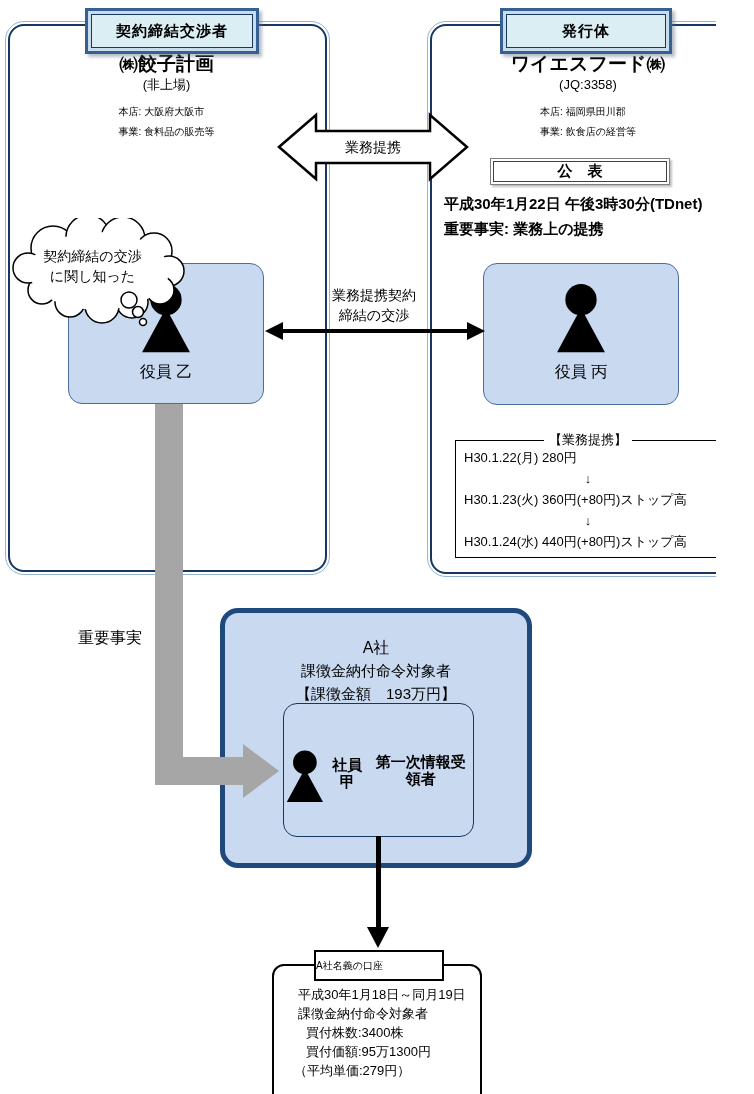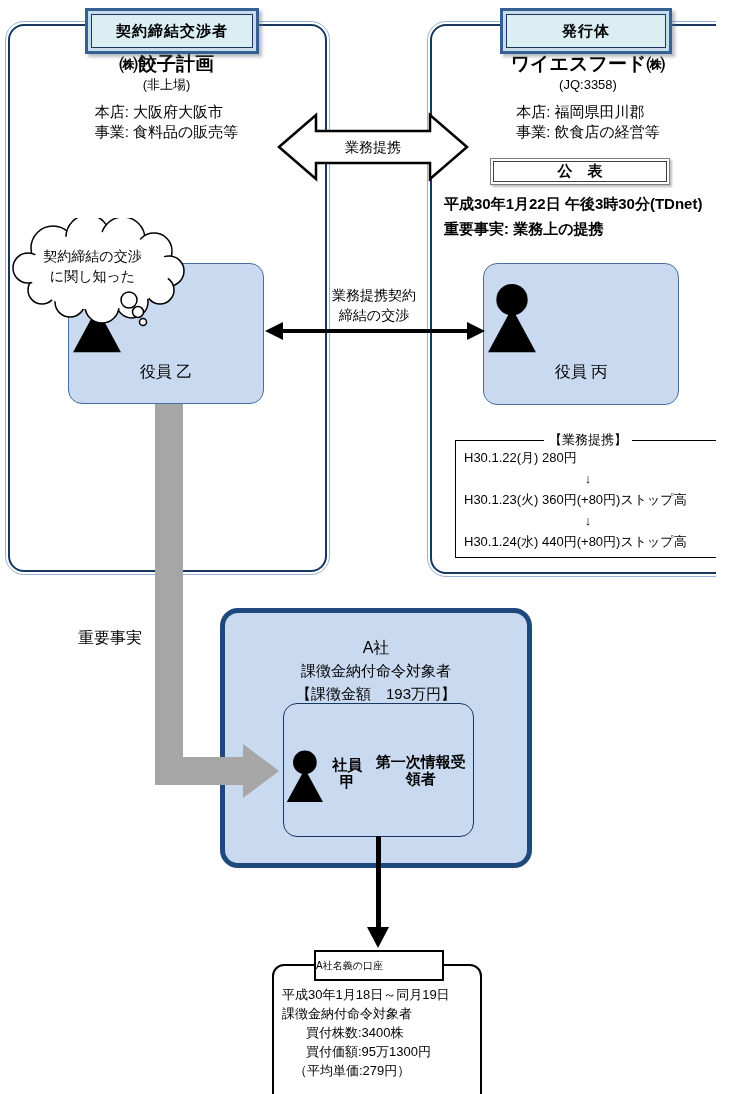--- a/index.html
+++ b/index.html
@@ -19,33 +19,33 @@
   .tab{
     position:absolute;display:flex;align-items:center;justify-content:center;
     background:#DAEEF3;border:3px solid #376092;
     box-shadow:inset 0 0 0 3px #C9DCEC,inset 0 0 0 4px #17375E,3px 3px 3px rgba(100,110,130,.45);
     font-size:15px;font-weight:700;z-index:5;letter-spacing:1px;
   }
 
   .company-block{position:absolute;text-align:center;z-index:2;}
   .company-title{font-size:19px;font-weight:600;line-height:24px;}
   .company-sub{font-size:13px;line-height:17px;}
-  .addr{display:inline-block;text-align:left;font-size:15px;line-height:20px;margin-top:9px;}
+  .addr{display:inline-block;text-align:left;font-size:10px;line-height:20px;margin-top:9px;}
 
   .announce-box{
     position:absolute;display:flex;align-items:center;justify-content:center;
     background:#fff;border:1px solid #7F7F7F;
     box-shadow:inset 0 0 0 2px #fff,inset 0 0 0 3px #404040,2px 2px 2px rgba(0,0,0,.25);
     font-size:15px;font-weight:700;z-index:2;
   }
   .announce-line{position:absolute;font-size:15px;font-weight:700;z-index:2;white-space:nowrap;}
 
   .person-box{
     position:absolute;background:#C9D9F0;border:1.5px solid #4A6D9C;border-radius:14px;
-    display:flex;flex-direction:column;z-index:2;
+    display:flex;flex-direction:column;align-items:center;z-index:2;
   }
   .person-label{font-size:16px;line-height:20px;text-align:center;}
 
   .a-box{
     position:absolute;background:#C9D9F0;border:5px solid #1F497D;border-radius:18px;
     text-align:center;z-index:2;
   }
   .a-line1{font-size:16px;line-height:22px;margin-top:24px;}
   .a-line{font-size:15px;line-height:23px;}
   .a-inner{
@@ -70,21 +70,21 @@
   .arrow-label{position:absolute;text-align:center;font-size:14px;line-height:20px;white-space:pre-line;z-index:4;}
 
   .account-box{
     position:absolute;background:#fff;border:2px solid #000;border-radius:12px;
     font-size:13px;line-height:19px;padding-top:19px;z-index:2;
   }
   .account-title{
     position:absolute;display:flex;align-items:center;
     background:#fff;border:2px solid #000;font-size:10px;z-index:3;white-space:nowrap;
   }
-  .acct-indent0{padding-left:8px;white-space:nowrap;}
+  .acct-indent0{padding-left:24px;white-space:nowrap;}
   .acct-indent1{padding-left:32px;white-space:nowrap;}
   .acct-indent2{padding-left:20px;white-space:nowrap;}
 
   svg{display:block;}
   .z3{z-index:3;} .z4{z-index:4;}
 </style>
 </head>
 <body>
 
 <div class="canvas">

